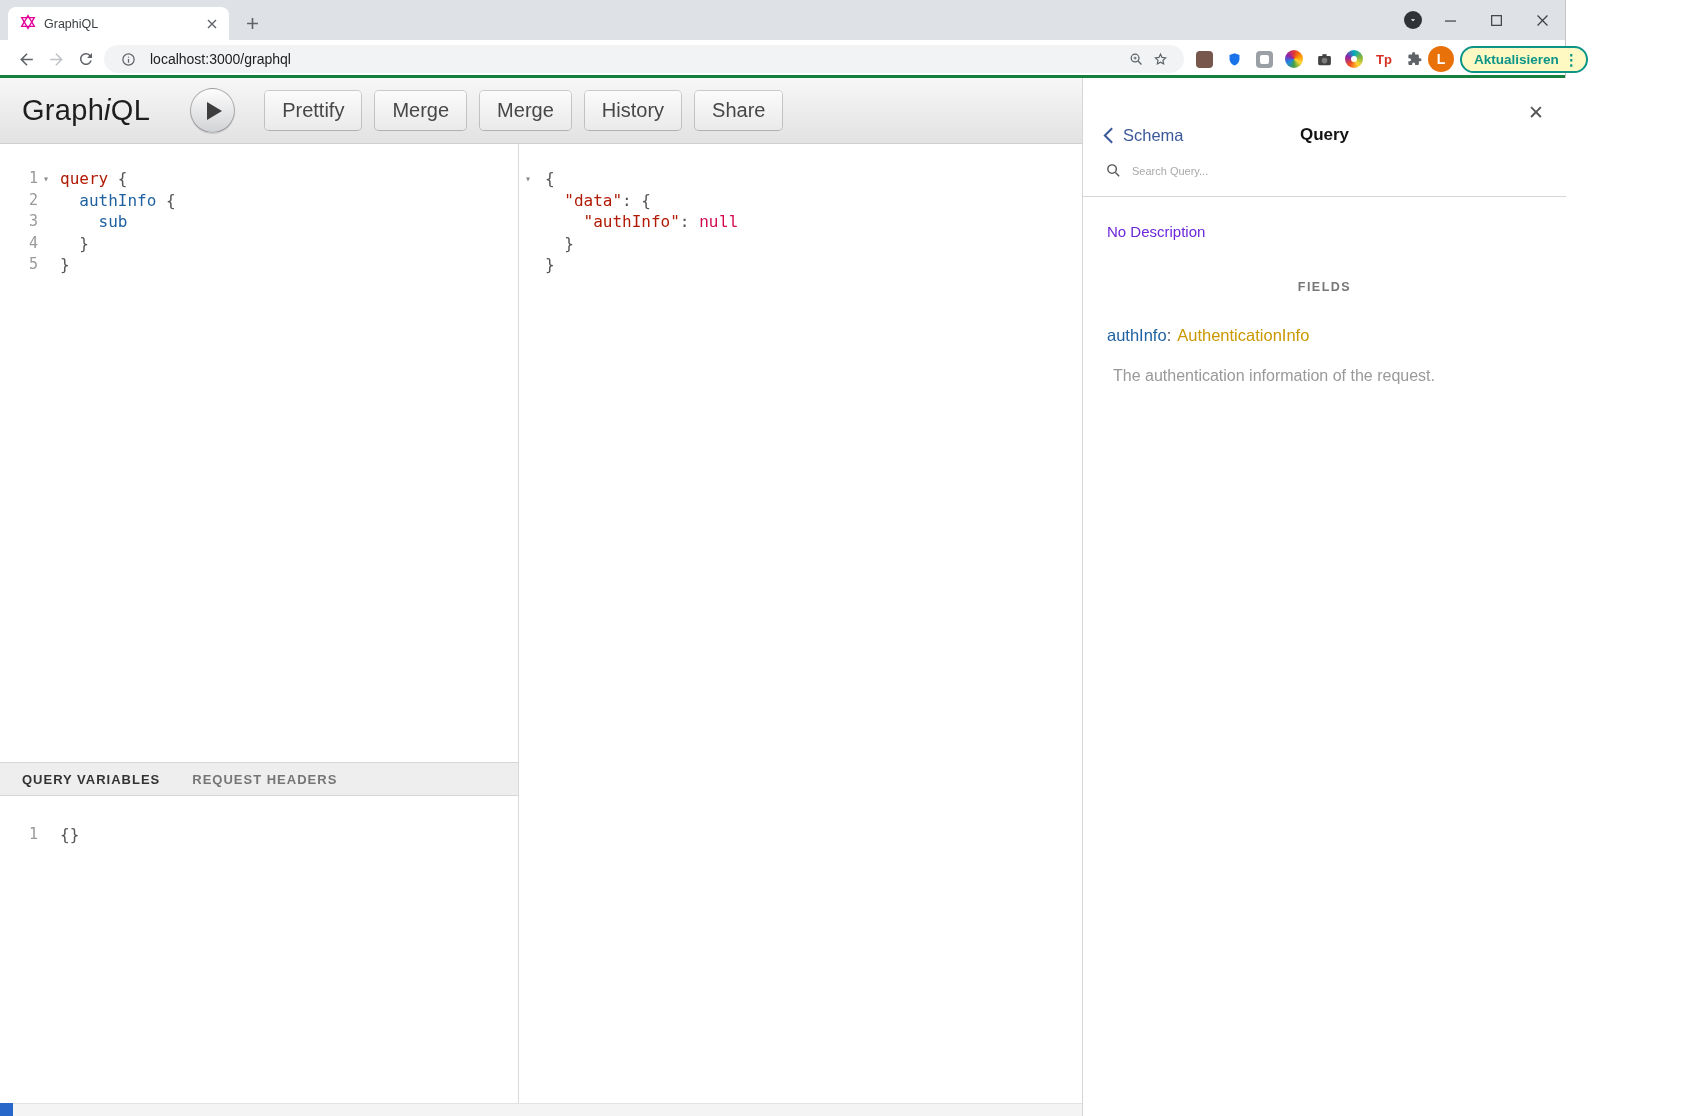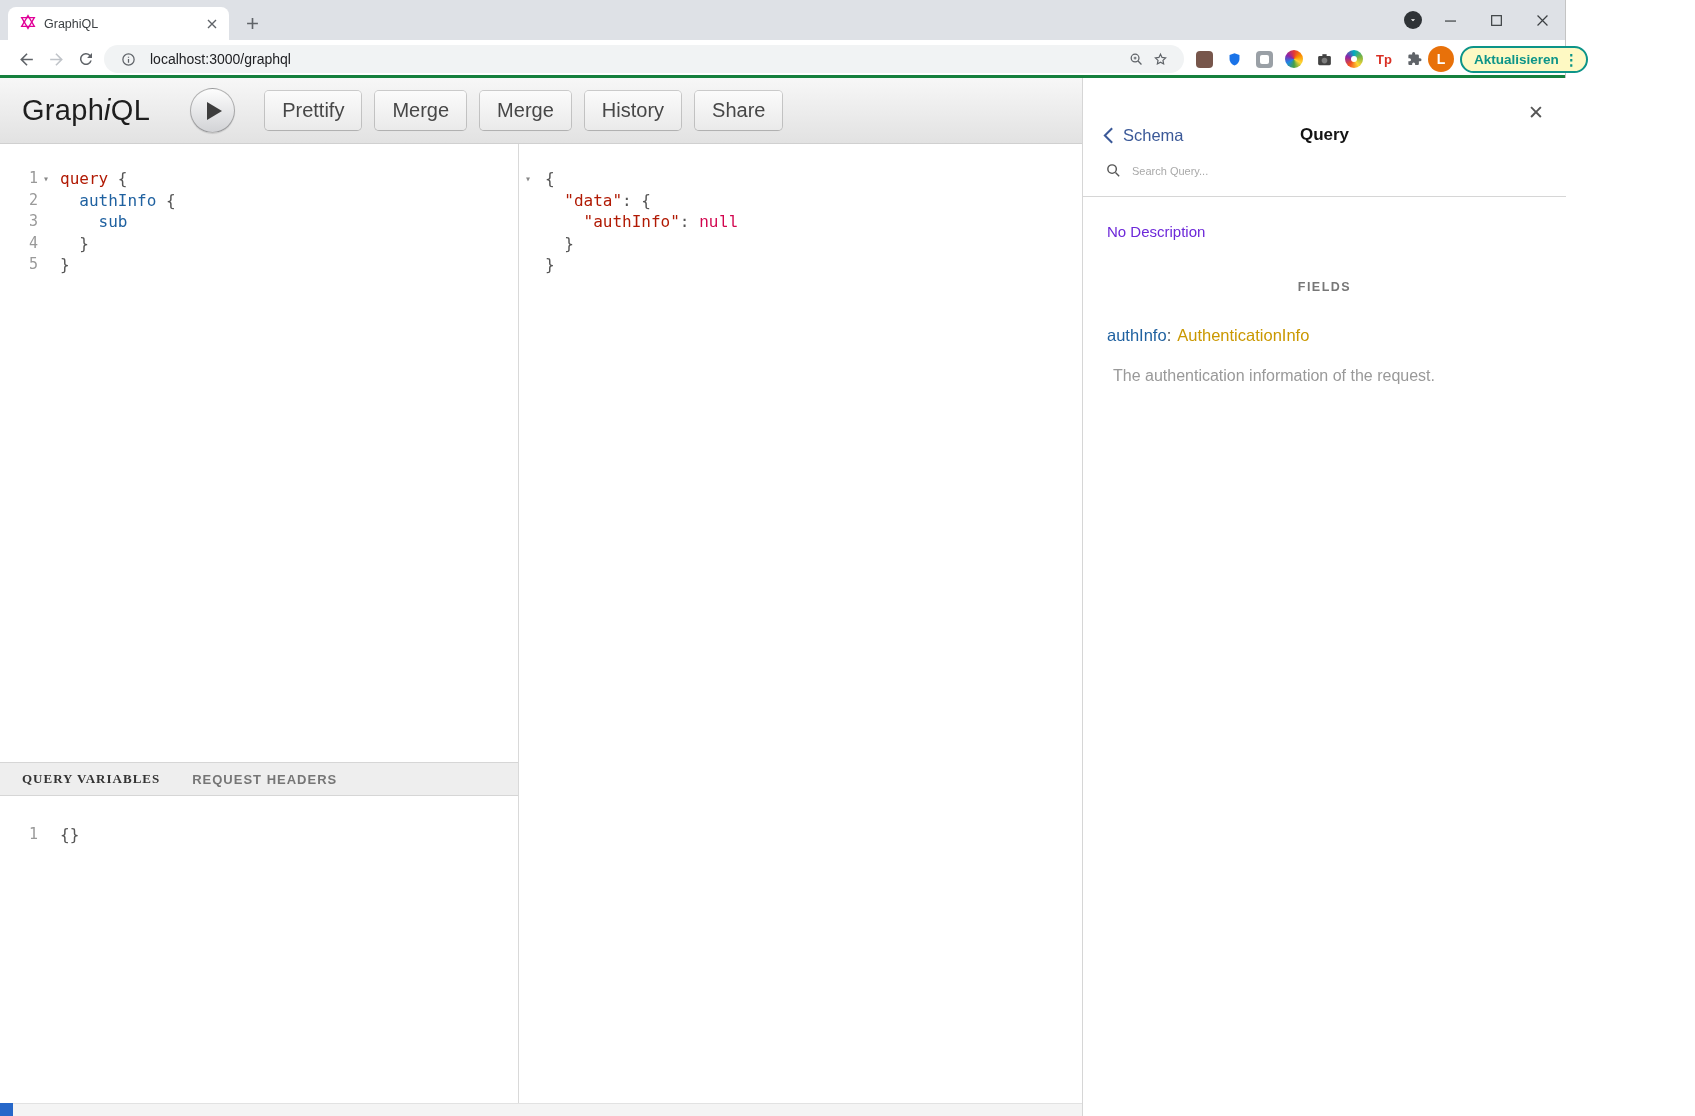--- a/index.html
+++ b/index.html
@@ -43,21 +43,21 @@
   .logo em { font-style:italic; }
   .execute-btn { margin-left:40px; width:45px; height:45px; border-radius:50%; background:linear-gradient(#fdfdfd,#d2d3d6); border:1px solid rgba(0,0,0,0.28); box-shadow:0 1px 1px rgba(0,0,0,0.12); display:flex; align-items:center; justify-content:center; }
   .play-tri { width:0; height:0; border-left:15px solid #3d3d3d; border-top:9px solid transparent; border-bottom:9px solid transparent; margin-left:4px; }
   .toolbar-btns { display:flex; gap:14px; margin-left:30px; }
   .tb-btn { background:linear-gradient(#fbfbfb,#eaeaea); box-shadow:0 0 0 1px rgba(0,0,0,0.17), 0 1px 1px rgba(0,0,0,0.08); border-radius:4px; padding:8px 17px; font-size:20px; color:#474747; border:none; font-family:"Liberation Sans", sans-serif; }
 
   .editors { flex:1; display:flex; min-height:0; }
   .query-col { width:518px; display:flex; flex-direction:column; background:#fff; }
   .query-editor { height:618px; flex:none; padding-top:24px; overflow:hidden; }
   .vars-title { height:34px; flex:none; background:#eeeeee; border-top:1px solid #d6d6d6; border-bottom:1px solid #d6d6d6; display:flex; align-items:center; gap:32px; padding-left:22px; font-size:13px; font-weight:bold; letter-spacing:1px; }
-  .vars-tab-active { color:#333333;font-family:Liberation Serif, serif; }
+  .vars-tab-active { color:#333333; }
   .vars-tab-inactive { color:#767676; }
   .vars-editor { flex:1; padding-top:28px; overflow:hidden; }
   .result-col { flex:1; border-left:1px solid #d9d9d9; padding-top:24px; background:#fff; overflow:hidden; }
 
   .code-line { display:flex; height:21.5px; line-height:21.5px; font-family:"DejaVu Sans Mono","Liberation Mono",monospace; font-size:16px; }
   .ln { width:38px; flex:none; text-align:right; color:#999999; font-size:15px; }
   .fold { width:16px; flex:none; text-align:center; color:#888888; font-size:10px; }
   .result-col .fold { width:26px; text-align:left; padding-left:6px; }
   .code { white-space:pre; color:#141414; margin-left:6px; }
   .result-col .code { margin-left:0; }

